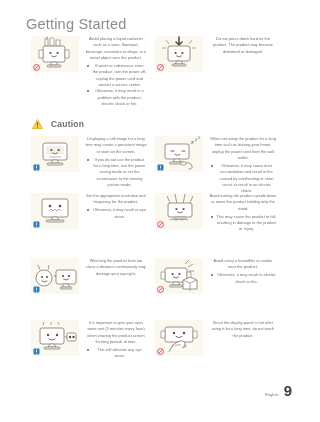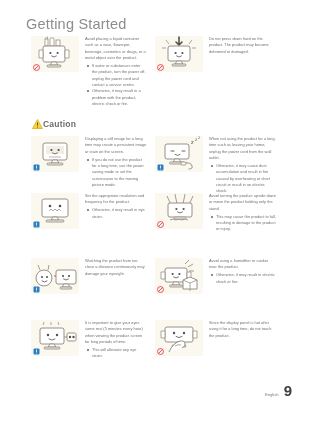--- a/index.html
+++ b/index.html
@@ -4,36 +4,36 @@
 <style>
   html,body{margin:0;padding:0;}
   body{
     width:300px;height:422px;
     background:#ffffff;
     font-family:"Liberation Sans", sans-serif;
     color:#4a4a4a;
     overflow:hidden;
     position:relative;
   }
-  .page{position:absolute;inset:0;}
+  .page{position:absolute;inset:0;text-align:center;}
 
   
   .page-title{
     position:absolute;left:26px;top:16px;
     font-size:14.5px;
     letter-spacing:.2px;
     color:#8d8d8d;
     font-weight:400;
     white-space:nowrap;
   }
 
   
   .caution-head{
     position:absolute;left:32px;top:118px;
-    display:flex;align-items:center;gap:0;
+    display:flex;align-items:center;gap:8px;
     height:12px;
   }
   .warn-tri{width:11px;height:10px;display:block;}
   .caution-label{
     font-size:8.5px;color:#6d6d6d;font-weight:700;letter-spacing:.2px;
   }
 
   
   .row{position:absolute;left:0;width:300px;}
   .cell{position:absolute;top:0;}

